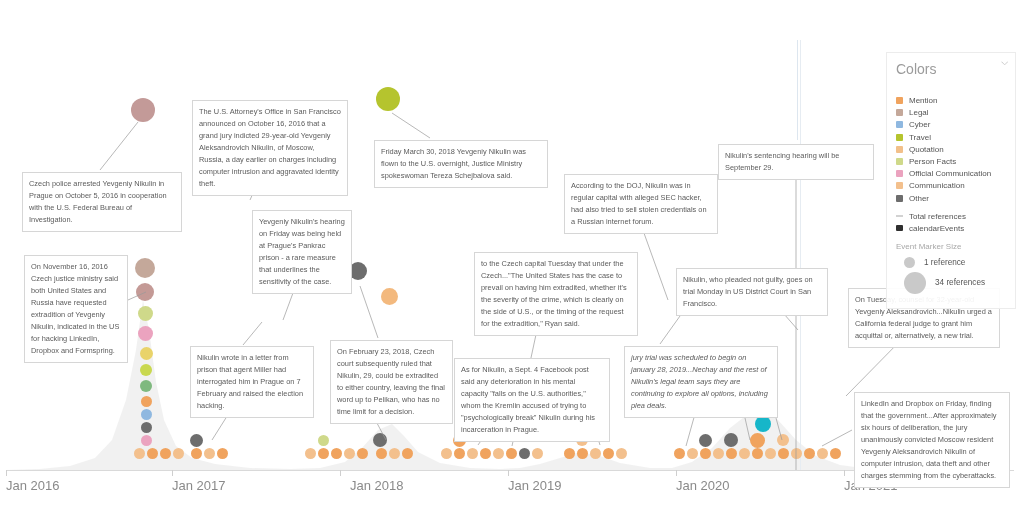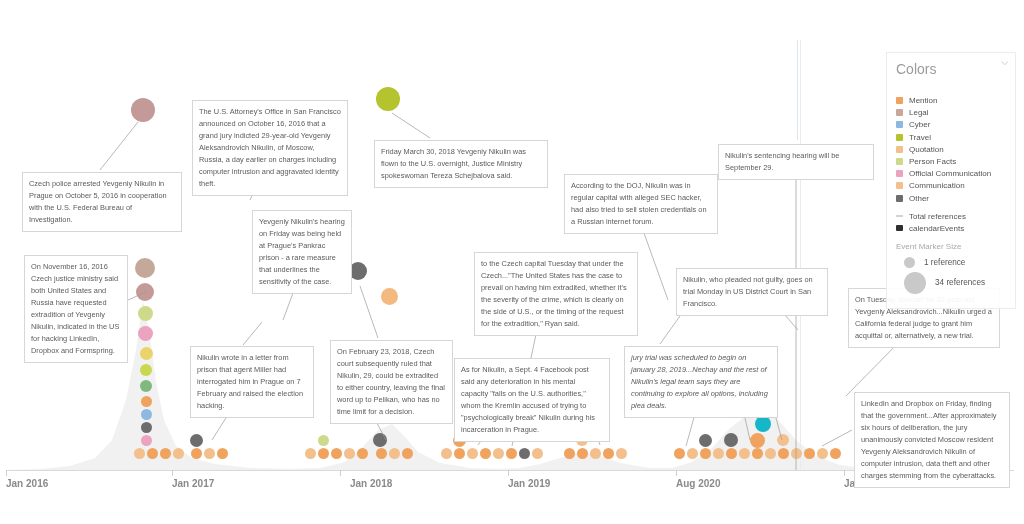--- a/index.html
+++ b/index.html
@@ -26,21 +26,21 @@
 
   
   .density{position:absolute;left:0;top:0;}
   .axis-line{
     position:absolute;left:6px;top:470px;width:1008px;height:1px;background:#d9d9d9;
   }
   .axis-tick{
     position:absolute;top:470px;width:1px;height:6px;background:#cfcfcf;
   }
   .axis-label{
-    position:absolute;top:478px;font-size:10px;color:#8a8a8a;white-space:nowrap;font-weight:bold;
+    position:absolute;top:478px;font-size:13px;color:#8a8a8a;white-space:nowrap;
   }
   .vline{position:absolute;width:1px;background:#e3e8ee;}
 
   
   .marker{position:absolute;border-radius:50%;}
 
   
   .callout{
     position:absolute;background:#ffffff;border:1px solid #d6d6d6;
     font-size:7.4px;line-height:1.62;color:#5b5b5b;
@@ -93,21 +93,21 @@
       <div class="axis-tick" style="left: 340px;"></div>
       <div class="axis-tick" style="left: 508px;"></div>
       <div class="axis-tick" style="left: 676px;"></div>
       <div class="axis-tick" style="left: 844px;"></div>
     </div>
   <div id="axis-labels">
       <div class="axis-label" style="left: 6px;">Jan 2016</div>
       <div class="axis-label" style="left: 172px;">Jan 2017</div>
       <div class="axis-label" style="left: 350px;">Jan 2018</div>
       <div class="axis-label" style="left: 508px;">Jan 2019</div>
-      <div class="axis-label" style="left: 676px;">Aug 2020</div>
+      <div class="axis-label" style="left: 676px;">Jan 2020</div>
       <div class="axis-label" style="left: 844px;">Jan 2021</div>
     </div>
 
   <div id="markers">
       <div class="marker" style="left: 131px; top: 98px; width: 24px; height: 24px; background: rgb(195, 154, 152);"></div>
       <div class="marker" style="left: 376px; top: 87px; width: 24px; height: 24px; background: rgb(181, 196, 46);"></div>
       <div class="marker" style="left: 135px; top: 258px; width: 20px; height: 20px; background: rgb(196, 168, 154);"></div>
       <div class="marker" style="left: 136px; top: 283px; width: 18px; height: 18px; background: rgb(196, 154, 150);"></div>
       <div class="marker" style="left: 349px; top: 262px; width: 18px; height: 18px; background: rgb(109, 109, 109);"></div>
       <div class="marker" style="left: 380.5px; top: 287.5px; width: 17px; height: 17px; background: rgb(243, 185, 126);"></div>

